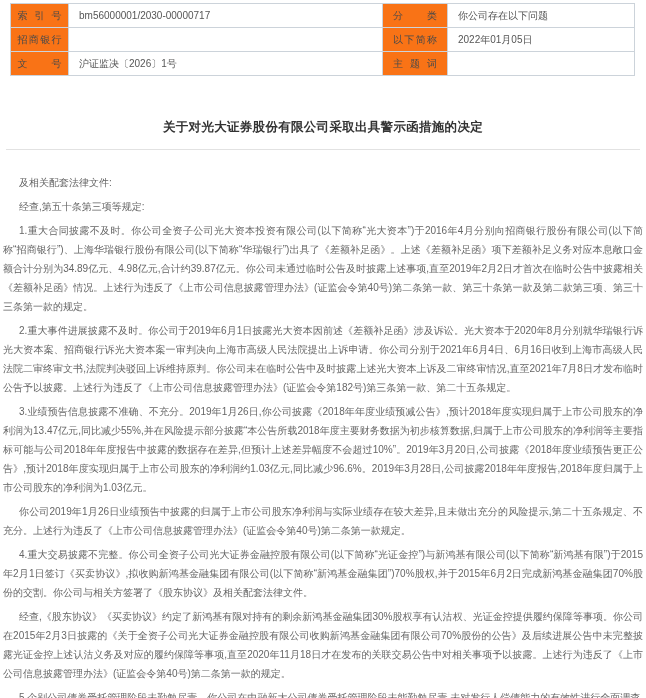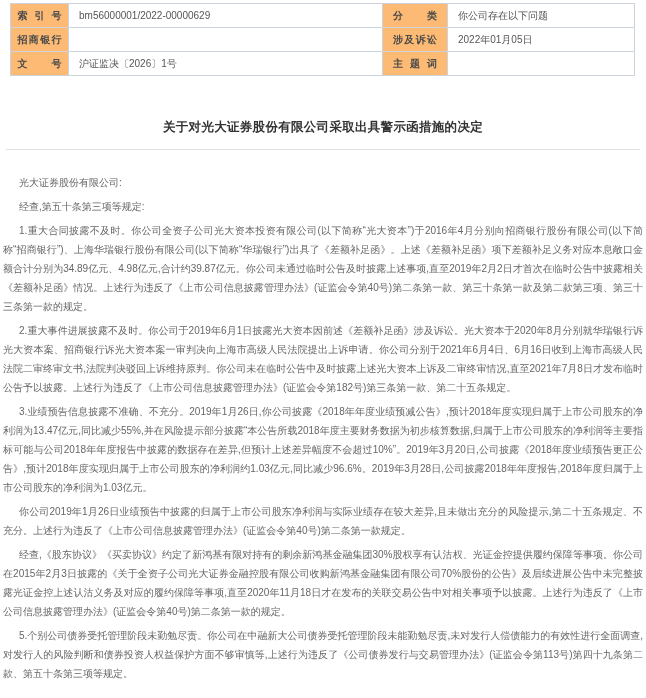--- a/index.html
+++ b/index.html
@@ -27,23 +27,22 @@
     font-size: 10px;
     color: #555555;
   }
   .info-table td {
     border: 1px solid #ccd3da;
     height: 23px;
     padding: 0;
     vertical-align: middle;
   }
   .info-table td.lbl {
-    background: #fdba74;
+    background: #f97316;
     color: #4a4a4a;
-    font-weight: bold;
   }
   .info-table td.lbl .jst {
     display: block;
     width: 44px;
     margin: 0 auto;
     text-align: justify;
     text-align-last: justify;
   }
   .info-table td.val {
     background: #ffffff;
@@ -89,33 +88,33 @@
       <col style="width:58px">
       <col style="width:314px">
       <col style="width:65px">
       <col style="width:187px">
     </colgroup>
     <tbody>
       <tr>
         <td class="lbl">
             <span class="jst">索引号</span>
           </td>
-        <td class="val">bm56000001/2022-00000629</td>
+        <td class="val">bm56000001/2030-00000717</td>
         <td class="lbl">
             <span class="jst">分类</span>
           </td>
         <td class="val">你公司存在以下问题</td>
       </tr>
       <tr>
         <td class="lbl">
             <span class="jst">招商银行</span>
           </td>
         <td class="val"></td>
         <td class="lbl">
-            <span class="jst">涉及诉讼</span>
+            <span class="jst">以下简称</span>
           </td>
         <td class="val">2022年01月05日</td>
       </tr>
       <tr>
         <td class="lbl">
             <span class="jst">文号</span>
           </td>
         <td class="val">沪证监决〔2026〕1号</td>
         <td class="lbl">
             <span class="jst">主题词</span>
@@ -125,23 +124,24 @@
     </tbody>
   </table>
 
   <div style="height:99px"></div>
 
   <div class="doc-title">关于对光大证券股份有限公司采取出具警示函措施的决定</div>
 
   <hr class="divider">
 
   <div class="doc-body">
-    <p>光大证券股份有限公司:</p>
+    <p>及相关配套法律文件:</p>
     <p>经查,第五十条第三项等规定:</p>
     <p>1.重大合同披露不及时。你公司全资子公司光大资本投资有限公司(以下简称“光大资本”)于2016年4月分别向招商银行股份有限公司(以下简称“招商银行”)、上海华瑞银行股份有限公司(以下简称“华瑞银行”)出具了《差额补足函》。上述《差额补足函》项下差额补足义务对应本息敞口金额合计分别为34.89亿元、4.98亿元,合计约39.87亿元。你公司未通过临时公告及时披露上述事项,直至2019年2月2日才首次在临时公告中披露相关《差额补足函》情况。上述行为违反了《上市公司信息披露管理办法》(证监会令第40号)第二条第一款、第三十条第一款及第二款第三项、第三十三条第一款的规定。</p>
     <p>2.重大事件进展披露不及时。你公司于2019年6月1日披露光大资本因前述《差额补足函》涉及诉讼。光大资本于2020年8月分别就华瑞银行诉光大资本案、招商银行诉光大资本案一审判决向上海市高级人民法院提出上诉申请。你公司分别于2021年6月4日、6月16日收到上海市高级人民法院二审终审文书,法院判决驳回上诉维持原判。你公司未在临时公告中及时披露上述光大资本上诉及二审终审情况,直至2021年7月8日才发布临时公告予以披露。上述行为违反了《上市公司信息披露管理办法》(证监会令第182号)第三条第一款、第二十五条规定。</p>
     <p>3.业绩预告信息披露不准确、不充分。2019年1月26日,你公司披露《2018年年度业绩预减公告》,预计2018年度实现归属于上市公司股东的净利润为13.47亿元,同比减少55%,并在风险提示部分披露“本公告所载2018年度主要财务数据为初步核算数据,归属于上市公司股东的净利润等主要指标可能与公司2018年年度报告中披露的数据存在差异,但预计上述差异幅度不会超过10%”。2019年3月20日,公司披露《2018年度业绩预告更正公告》,预计2018年度实现归属于上市公司股东的净利润约1.03亿元,同比减少96.6%。2019年3月28日,公司披露2018年年度报告,2018年度归属于上市公司股东的净利润为1.03亿元。</p>
     <p>你公司2019年1月26日业绩预告中披露的归属于上市公司股东净利润与实际业绩存在较大差异,且未做出充分的风险提示,第二十五条规定、不充分。上述行为违反了《上市公司信息披露管理办法》(证监会令第40号)第二条第一款规定。</p>
+    <p>4.重大交易披露不完整。你公司全资子公司光大证券金融控股有限公司(以下简称“光证金控”)与新鸿基有限公司(以下简称“新鸿基有限”)于2015年2月1日签订《买卖协议》,拟收购新鸿基金融集团有限公司(以下简称“新鸿基金融集团”)70%股权,并于2015年6月2日完成新鸿基金融集团70%股份的交割。你公司与相关方签署了《股东协议》及相关配套法律文件。</p>
     <p>经查,《股东协议》《买卖协议》约定了新鸿基有限对持有的剩余新鸿基金融集团30%股权享有认沽权、光证金控提供履约保障等事项。你公司在2015年2月3日披露的《关于全资子公司光大证券金融控股有限公司收购新鸿基金融集团有限公司70%股份的公告》及后续进展公告中未完整披露光证金控上述认沽义务及对应的履约保障等事项,直至2020年11月18日才在发布的关联交易公告中对相关事项予以披露。上述行为违反了《上市公司信息披露管理办法》(证监会令第40号)第二条第一款的规定。</p>
     <p>5.个别公司债券受托管理阶段未勤勉尽责。你公司在中融新大公司债券受托管理阶段未能勤勉尽责,未对发行人偿债能力的有效性进行全面调查,对发行人的风险判断和债券投资人权益保护方面不够审慎等,上述行为违反了《公司债券发行与交易管理办法》(证监会令第113号)第四十九条第二款、第五十条第三项等规定。</p>
   </div>
 
 </div>
 
 </body></html>

